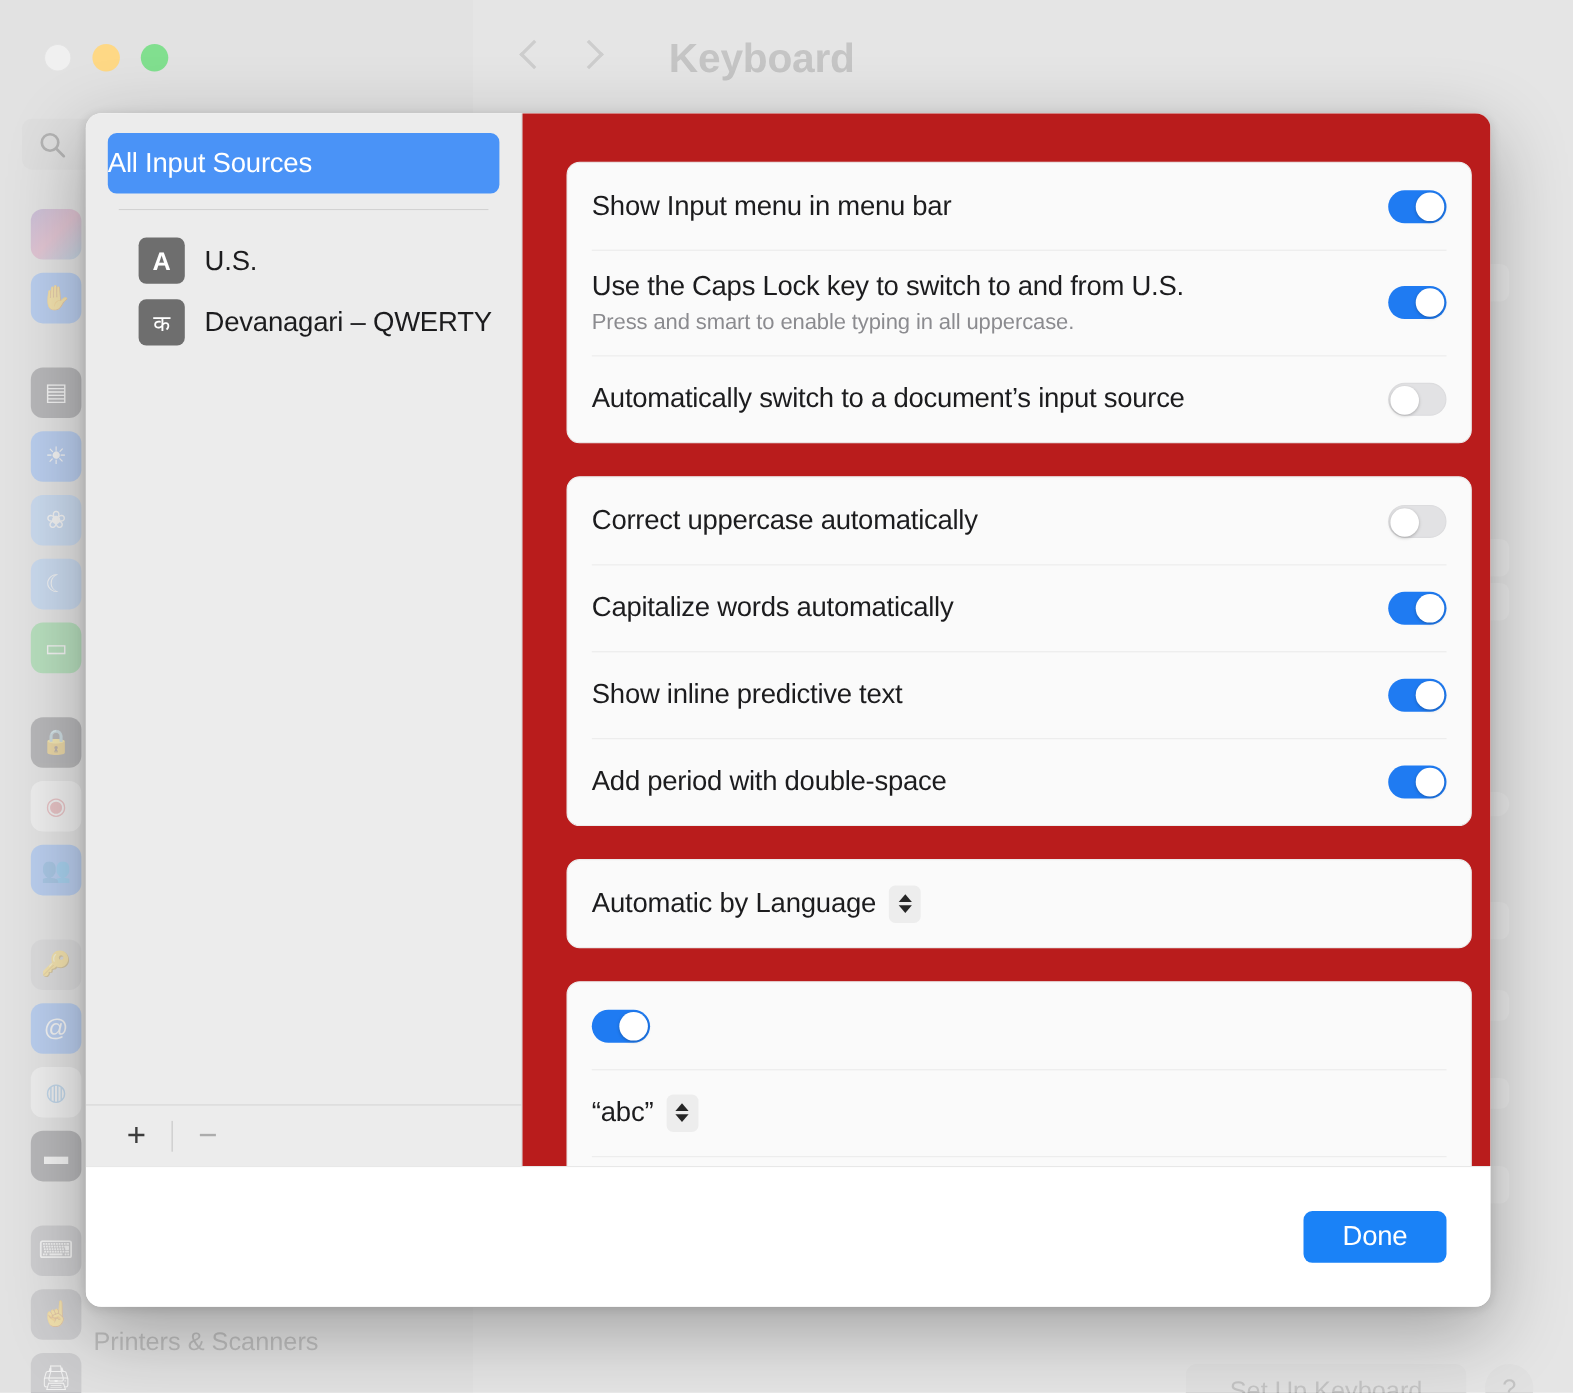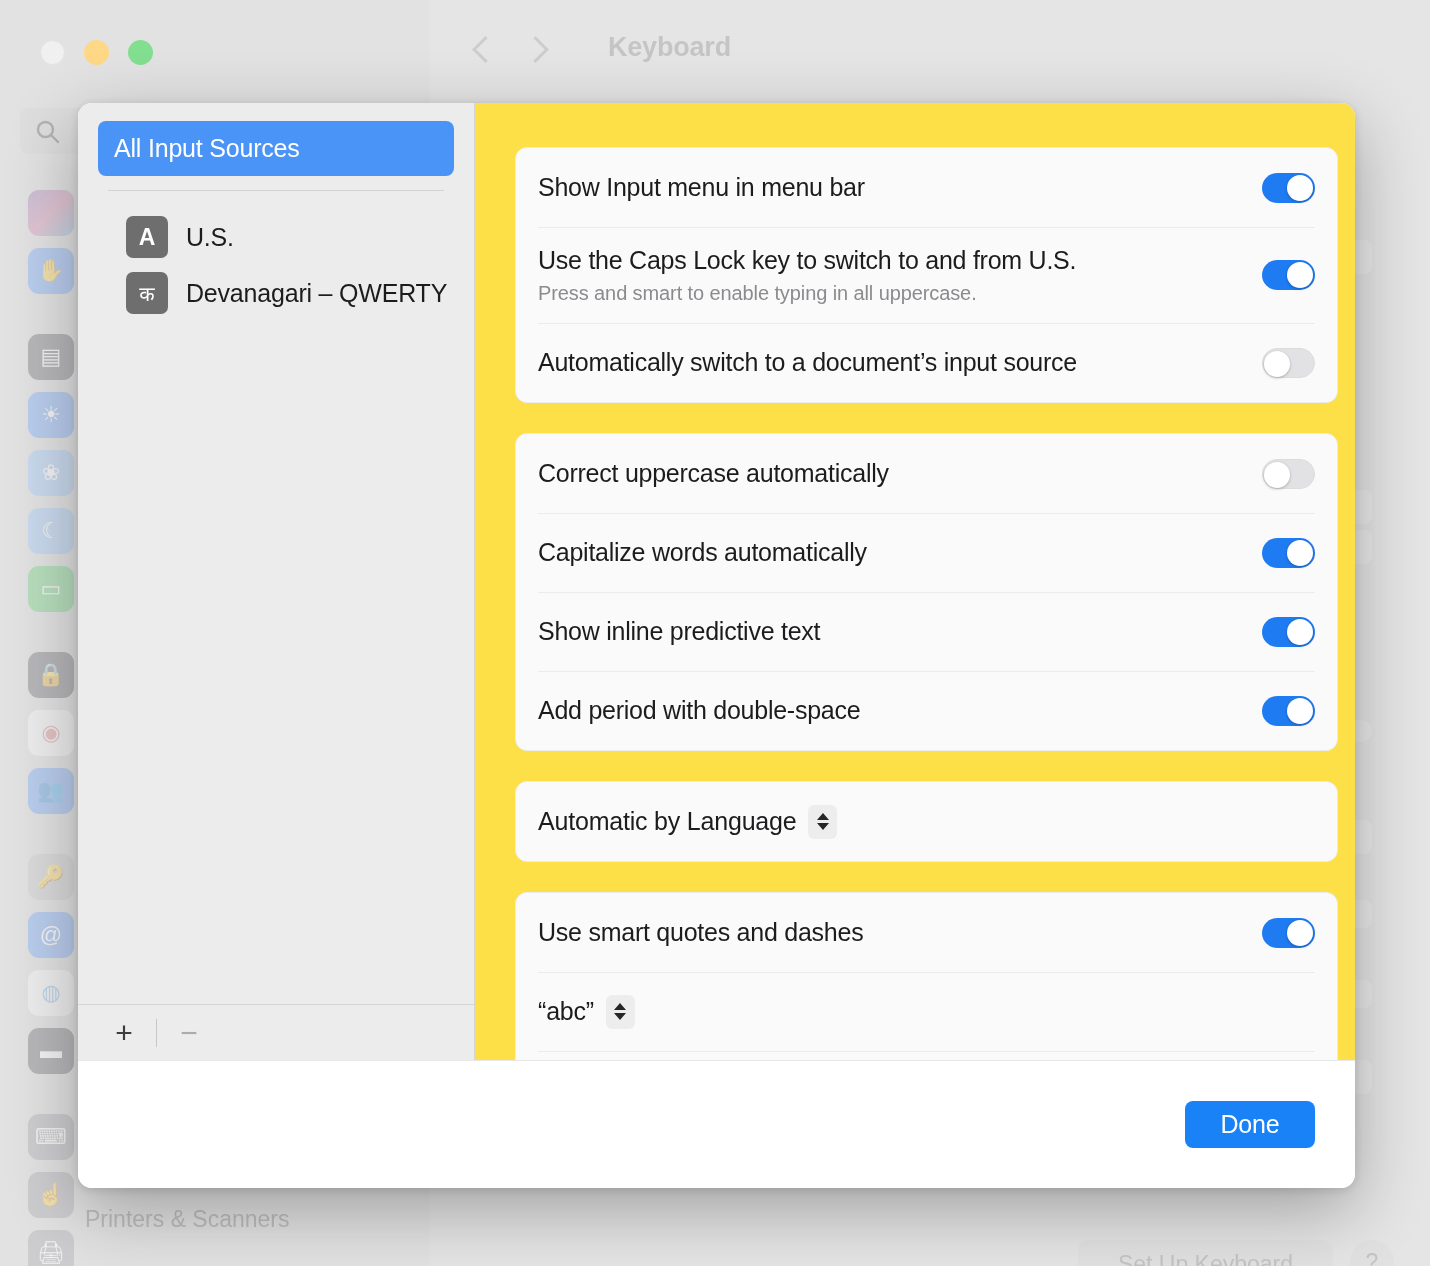--- a/index.html
+++ b/index.html
@@ -46,21 +46,21 @@
     content: ""; position: absolute; left: 4px; top: 10px;
     width: 16px; height: 16px;
     border-top: 3px solid #a9a9a9; border-right: 3px solid #a9a9a9;
     transform: rotate(45deg);
   }
   .chev.back::before {
     transform: rotate(-135deg); left: 6px;
   }
   .bg-title {
     position: absolute; left: 608px; top: 32px;
-    font-size: 27px; font-weight: 600; color: #9b9b9b;
+    font-size: 37px; font-weight: 600; color: #9b9b9b;
     letter-spacing: -0.2px;
   }
 
   .bg-search {
     position: absolute; left: 20px; top: 108px;
     width: 180px; height: 46px; border-radius: 9px;
     background: #c6c6c6;
   }
   .bg-search svg { position: absolute; left: 15px; top: 11px; }
 
@@ -122,21 +122,21 @@
     width: 397px; flex: 0 0 397px;
     background: #ececec;
     border-right: 1px solid #d5d5d5;
     display: flex; flex-direction: column;
     position: relative;
   }
   .src-list { padding: 18px 20px 0 20px; }
   .src-all {
     height: 55px; border-radius: 8px;
     background: #4a93f7; color: #ffffff;
-    display: flex; align-items: center; padding-left: 16px;
+    display: flex; align-items: center; 
     font-size: 25px; letter-spacing: -0.2px;
   }
   .src-sep {
     height: 1px; background: #d2d2d2;
     margin: 14px 10px 18px 10px;
   }
   .src-item {
     display: flex; align-items: center; gap: 18px;
     padding: 6px 0 6px 28px; height: 56px;
   }
@@ -159,21 +159,21 @@
     width: 48px; height: 40px;
     display: flex; align-items: center; justify-content: center;
     font-size: 30px; line-height: 1;
   }
   .tb-btn.plus { color: #3c3c3c; }
   .tb-btn.minus { color: #acacac; }
   .tb-div { width: 1px; height: 28px; background: #c6c6c6; margin: 0 8px; }
 
   
   .sheet-content {
-    flex: 1; background: #fde047;
+    flex: 1; background: #b91c1c;
     padding: 44px 17px 0 40px;
     overflow: hidden;
     position: relative;
   }
   .group {
     background: #fafafa;
     border: 1px solid #ececec;
     border-radius: 12px;
     margin-bottom: 30px;
     overflow: hidden;
@@ -419,23 +419,20 @@
           <div class="row-value">Automatic by Language</div>
           <div class="popup-ind">
               <i class="up"></i>
               <i class="down"></i>
             </div>
         </div>
       </div>
 
       <div class="group">
         <div class="row">
-          <div class="row-text">
-              <div class="row-label">Use smart quotes and dashes</div>
-            </div>
           <div class="toggle on">
               <span class="knob"></span>
             </div>
         </div>
         <div class="row">
           <div class="row-value">“abc”</div>
           <div class="popup-ind">
               <i class="up"></i>
               <i class="down"></i>
             </div>

